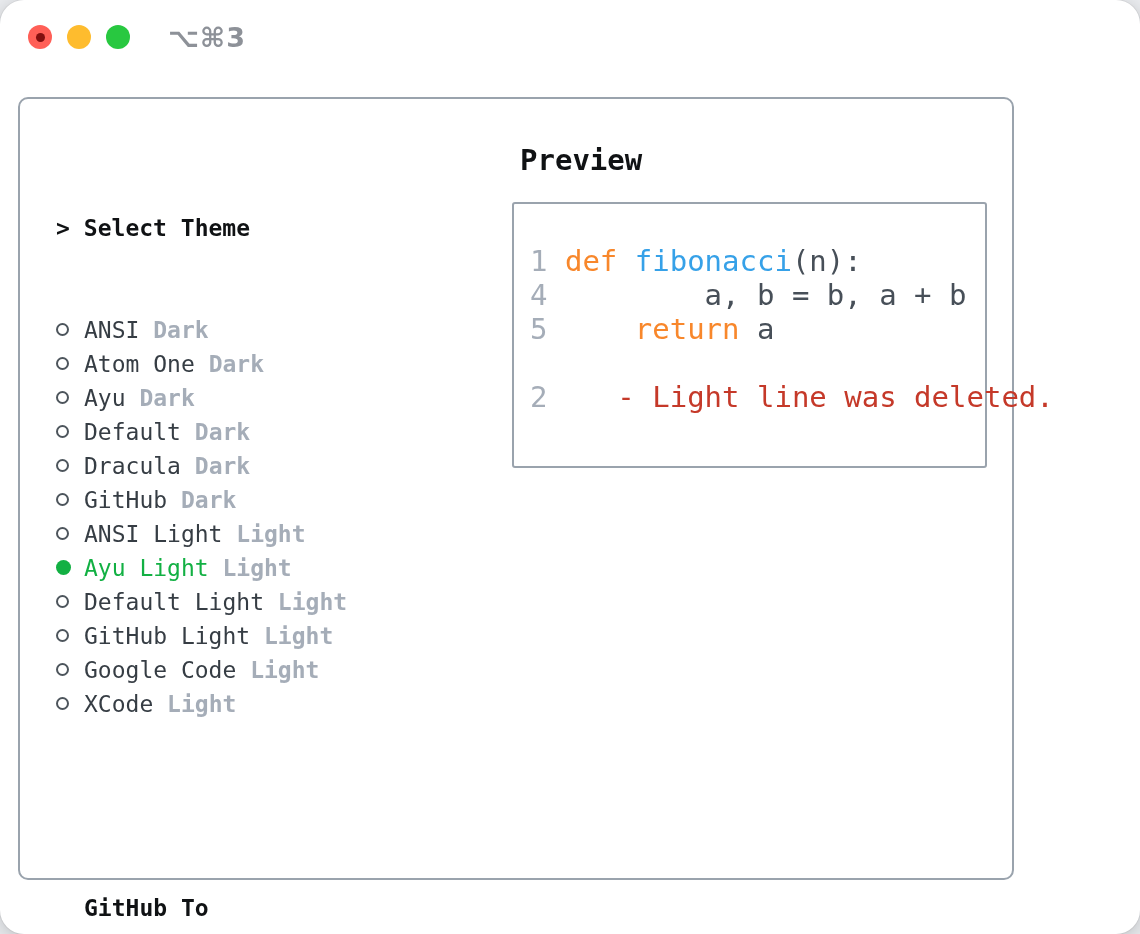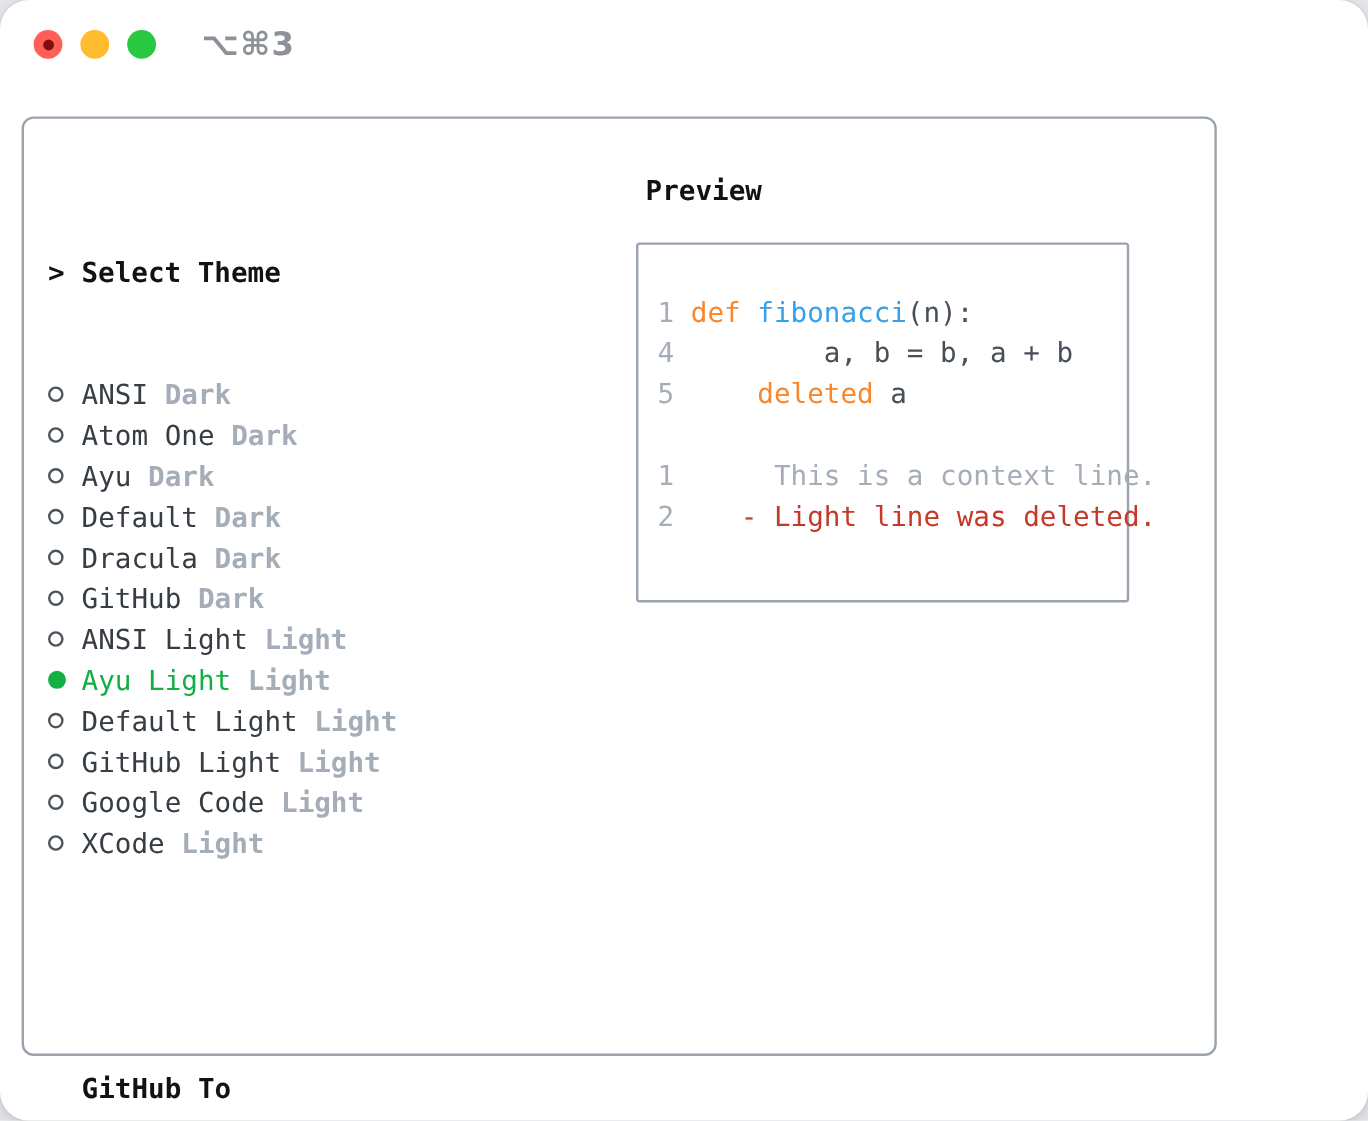--- a/index.html
+++ b/index.html
@@ -53,38 +53,38 @@
   
   .panel {
     position:absolute; left:18px; top:97px; width:996px; height:783px;
     border:2px solid var(--border); border-radius:10px; background:#fff;
   }
   
   .left {
     position:absolute; left:20px; top:44px;
     font-size:23px; line-height:34px; white-space:pre; color:var(--list-text);
   }
-  .lrow { height:34px; }
+  .lrow { height:34px;margin-left:16px; }
   .spacer { height:34px; }
   .hdr { font-weight:bold; color:var(--header-text); }
   .hdr-prefix { margin-right:14px; }
   .hdr-indent { padding-left:28px; }
   .radio {
     display:inline-block; width:13px; height:13px; border-radius:50%;
     border:2px solid var(--radio-outline); background:transparent;
     margin:0 15px 0 0; vertical-align:middle; position:relative; top:-2px;
   }
   .radio.on { width:15px; height:15px; border:none; background:var(--accent-green); margin-right:13px; }
   .t-name.sel { color:var(--accent-green); }
   .t-var { color:var(--muted);font-weight:bold; }
   
-  .right { position:absolute; left:500px; top:44px; font-size:23px; line-height:34px; }
+  .right { position:absolute; left:482px; top:44px; font-size:29px; line-height:34px; }
   .preview-title { padding-left:18px; font-weight:bold; color:var(--header-text); height:34px; }
   .codebox {
-    margin:25px 0 0 10px; width:411px;
+    margin:25px 0 0 10px; width:475px;
     border:2px solid var(--border); border-radius:3px; background:#fff;
     padding:40px 8px 52px 16px;
   }
   .cl { height:34px; line-height:34px; white-space:pre; color:var(--code-text); }
   .ln  { color:var(--muted); }
   .tok-kw  { color:var(--kw-orange); }
   .tok-fn  { color:var(--fn-blue); }
   .tok-num { color:var(--num-purple); }
   .tok-bi  { color:var(--bi-coral); }
   .tok-df  { color:var(--code-text); }
@@ -117,21 +117,20 @@
       
       
       
     </div>
 
     <div class="right">
       <div class="preview-title">Preview</div>
       <div class="codebox" id="code-box">
           <div class="cl"><span class="ln">1 </span><span class="tok-kw">def </span><span class="tok-fn">fibonacci</span><span class="tok-df">(n):</span></div>
           <div class="cl"><span class="ln">4 </span><span class="tok-df">        a, b = b, a + b</span></div>
-          <div class="cl"><span class="ln">5 </span><span class="tok-df">    </span><span class="tok-kw">deleted</span><span class="tok-df"> a</span></div>
+          <div class="cl"><span class="ln">5 </span><span class="tok-df">    </span><span class="tok-kw">return</span><span class="tok-df"> a</span></div>
           <div class="cl"><span class="ln"></span></div>
-          <div class="cl"><span class="ln">1 </span><span class="tok-ctx">     This is a context line.</span></div>
           <div class="cl"><span class="ln">2 </span><span class="tok-del">   - Light line was deleted.</span></div>
         </div>
     </div>
 
   </div>
 </div>
 
 </body></html>

